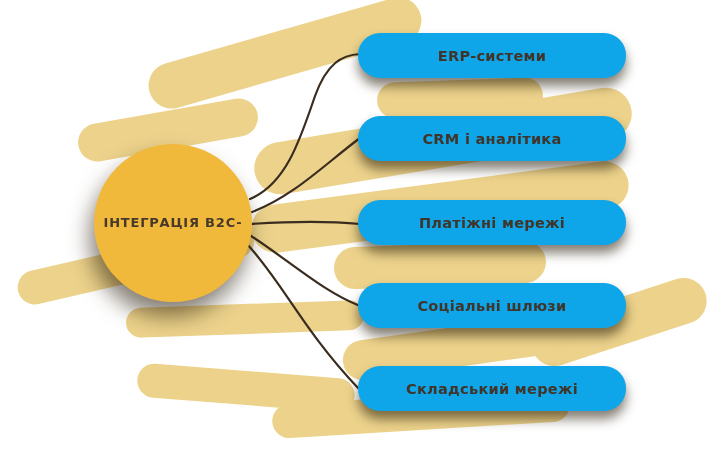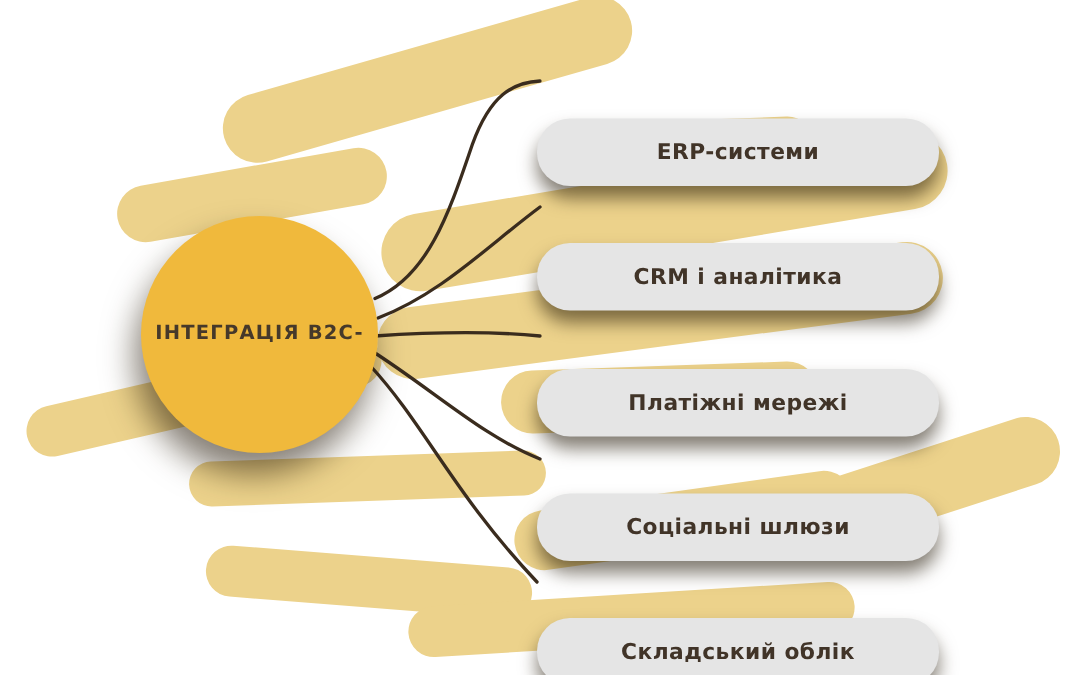--- a/index.html
+++ b/index.html
@@ -23,24 +23,23 @@
     filter:drop-shadow(-4px 14px 11px rgba(32,20,2,0.55));
   }
   .hub-label{
     color:#46392a;font-weight:700;font-size:13px;letter-spacing:0.8px;
     line-height:1.6;text-transform:uppercase;
   }
   .hub-label span{display:block;}
   
   .node{
     position:absolute;left:358px;width:268px;height:45px;border-radius:22px;
-    background:#e5e5e5;z-index:3;
+    background:#0ea5e9;z-index:3;
     display:flex;align-items:center;justify-content:center;
     filter:drop-shadow(0 8px 6px rgba(30,18,0,0.55));
-    margin-top:46px;
   }
   .node-label{
     color:#413428;font-weight:700;font-size:14.5px;letter-spacing:0.3px;
   }
   .n1{top:33px;}.n2{top:116px;}.n3{top:200px;}.n4{top:283px;}.n5{top:366px;}
 </style>
 </head>
 <body>
 
 <div class="stage">
@@ -78,16 +77,16 @@
   <div class="node n2">
     <span class="node-label">CRM і аналітика</span>
   </div>
   <div class="node n3">
     <span class="node-label">Платіжні мережі</span>
   </div>
   <div class="node n4">
     <span class="node-label">Соціальні шлюзи</span>
   </div>
   <div class="node n5">
-    <span class="node-label">Складський облік</span>
+    <span class="node-label">Складський мережі</span>
   </div>
 
 </div>
 
 </body></html>

